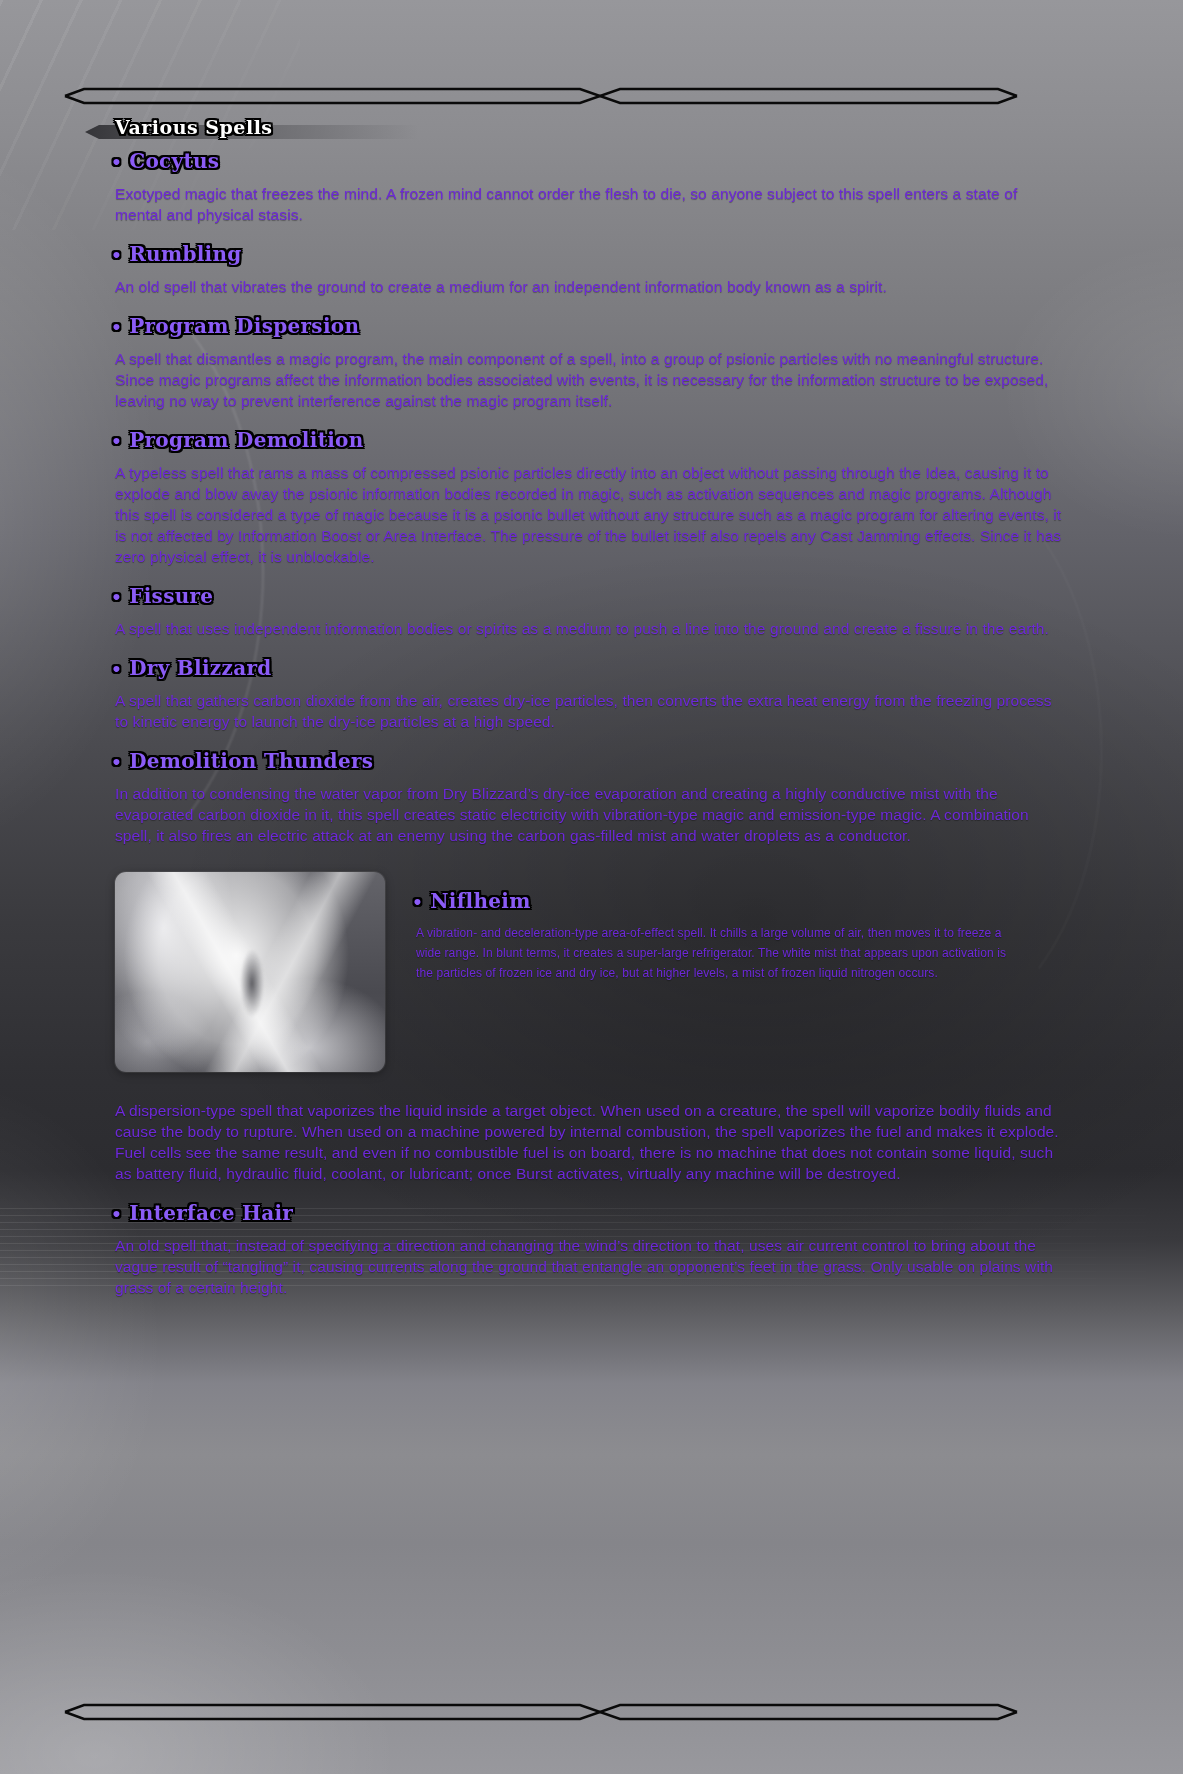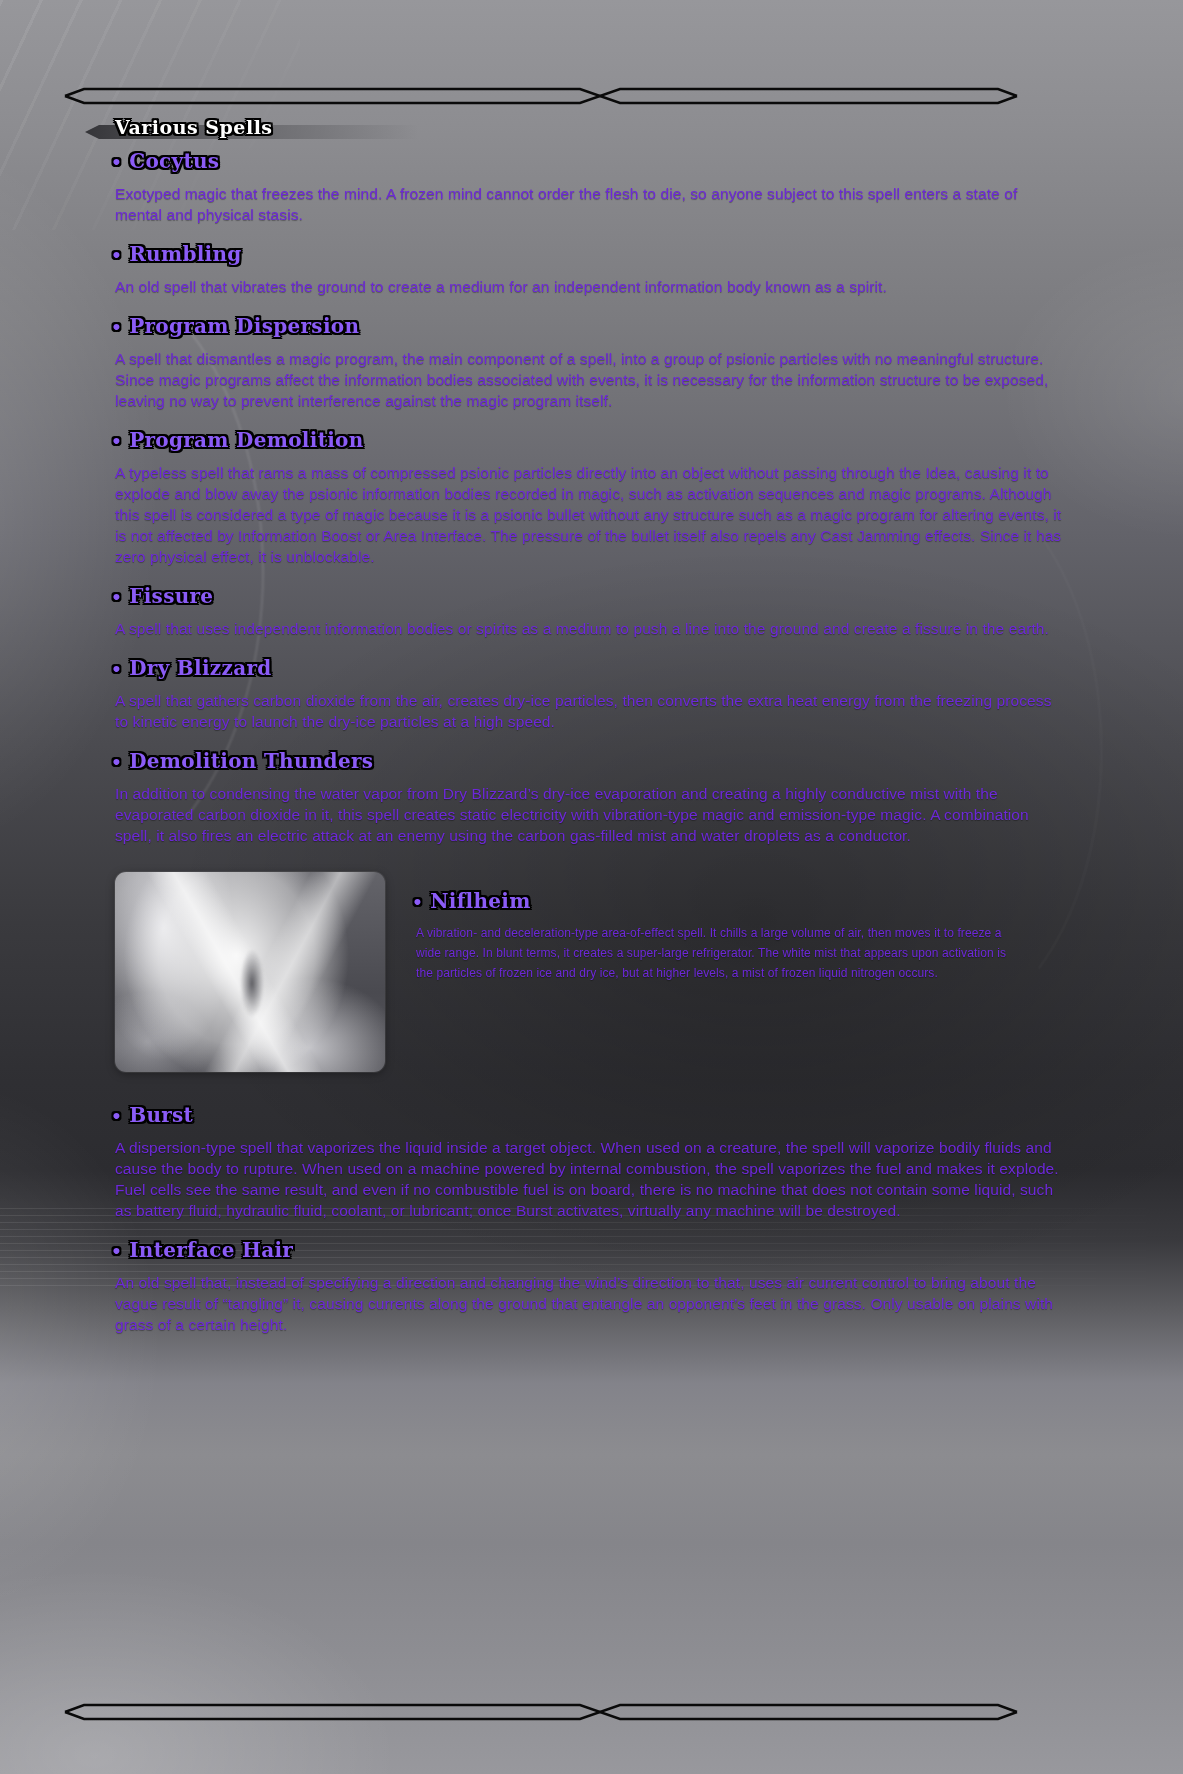--- a/index.html
+++ b/index.html
@@ -136,21 +136,20 @@
     <div class="illustration">
       <div class="figure"></div>
     </div>
     <div class="media-text">
       <h3 class="outlined"><span class="bullet">•</span><span>Niflheim</span></h3>
       <p>A vibration- and deceleration-type area-of-effect spell. It chills a large volume of air, then moves it to freeze a wide range. In blunt terms, it creates a super-large refrigerator. The white mist that appears upon activation is the particles of frozen ice and dry ice, but at higher levels, a mist of frozen liquid nitrogen occurs.</p>
     </div>
   </section>
 
   <section class="spell">
-    <h3 class="outlined"><span class="bullet">•</span><span>Burst</span></h3>
     <p>A dispersion-type spell that vaporizes the liquid inside a target object. When used on a creature, the spell will vaporize bodily fluids and cause the body to rupture. When used on a machine powered by internal combustion, the spell vaporizes the fuel and makes it explode. Fuel cells see the same result, and even if no combustible fuel is on board, there is no machine that does not contain some liquid, such as battery fluid, hydraulic fluid, coolant, or lubricant; once Burst activates, virtually any machine will be destroyed.</p>
   </section>
 
   <section class="spell">
     <h3 class="outlined"><span class="bullet">•</span><span>Interface Hair</span></h3>
     <p>An old spell that, instead of specifying a direction and changing the wind’s direction to that, uses air current control to bring about the vague result of “tangling” it, causing currents along the ground that entangle an opponent’s feet in the grass. Only usable on plains with grass of a certain height.</p>
   </section>
 
 </div>
 

